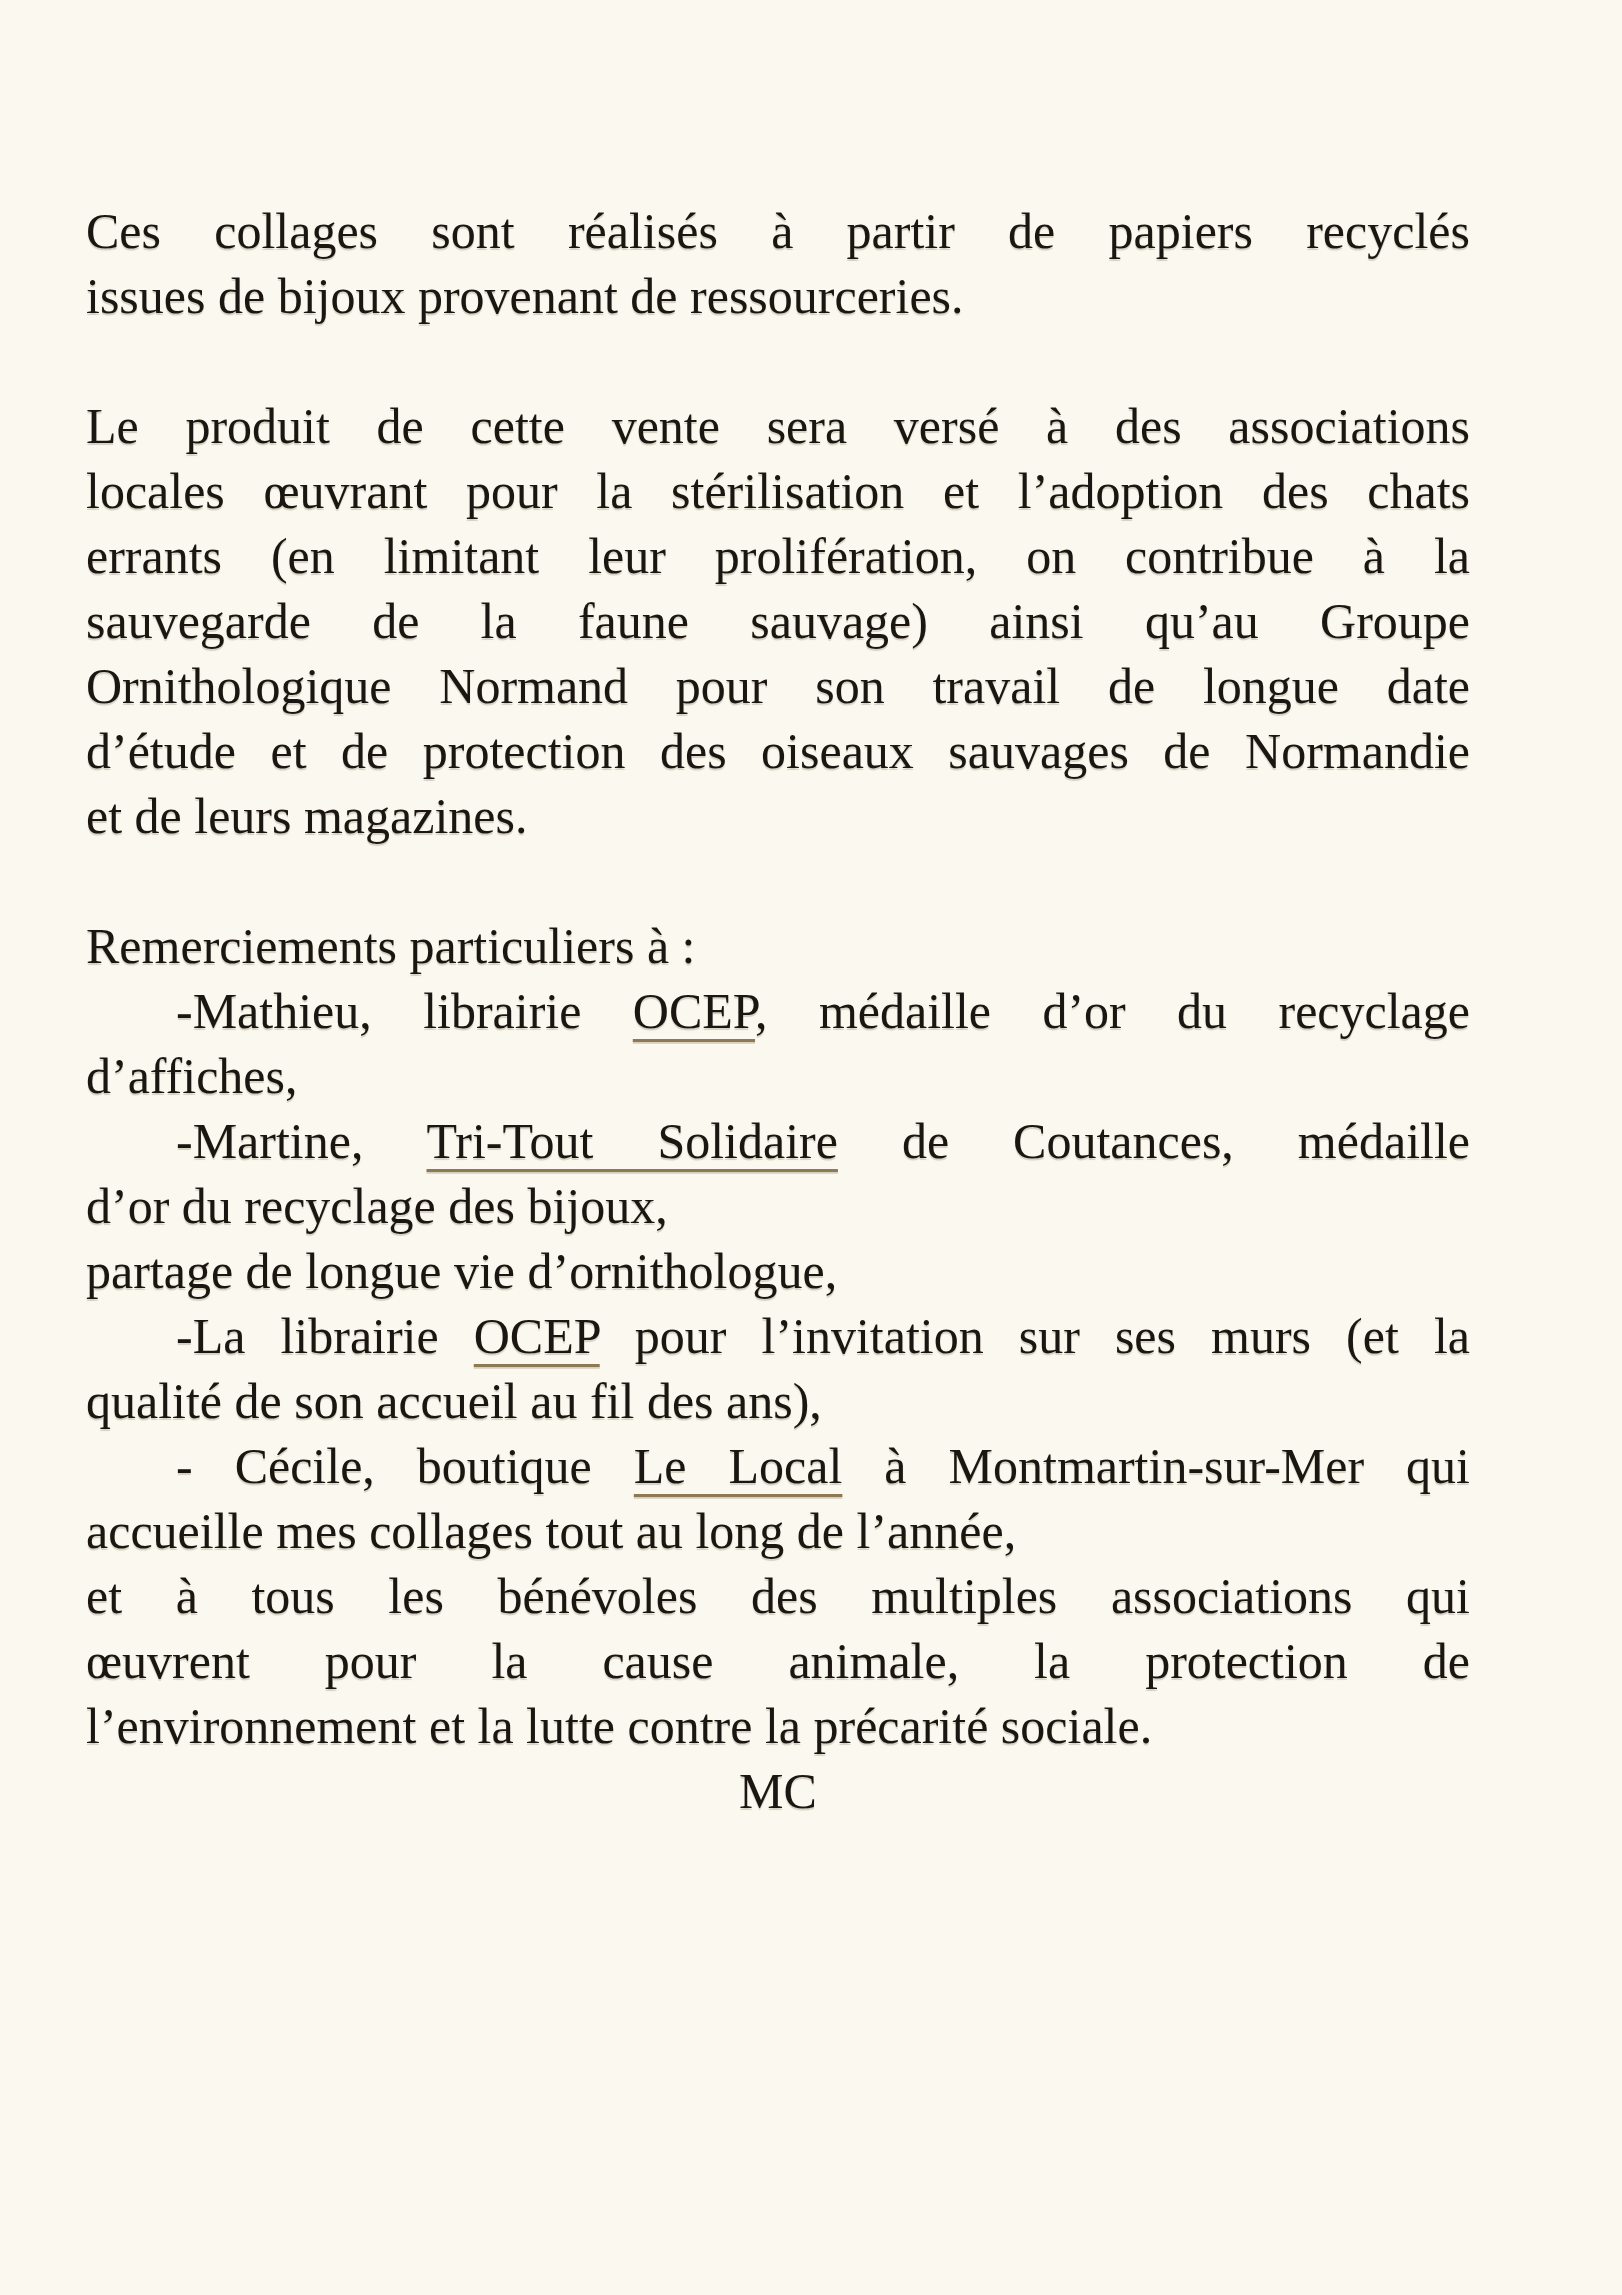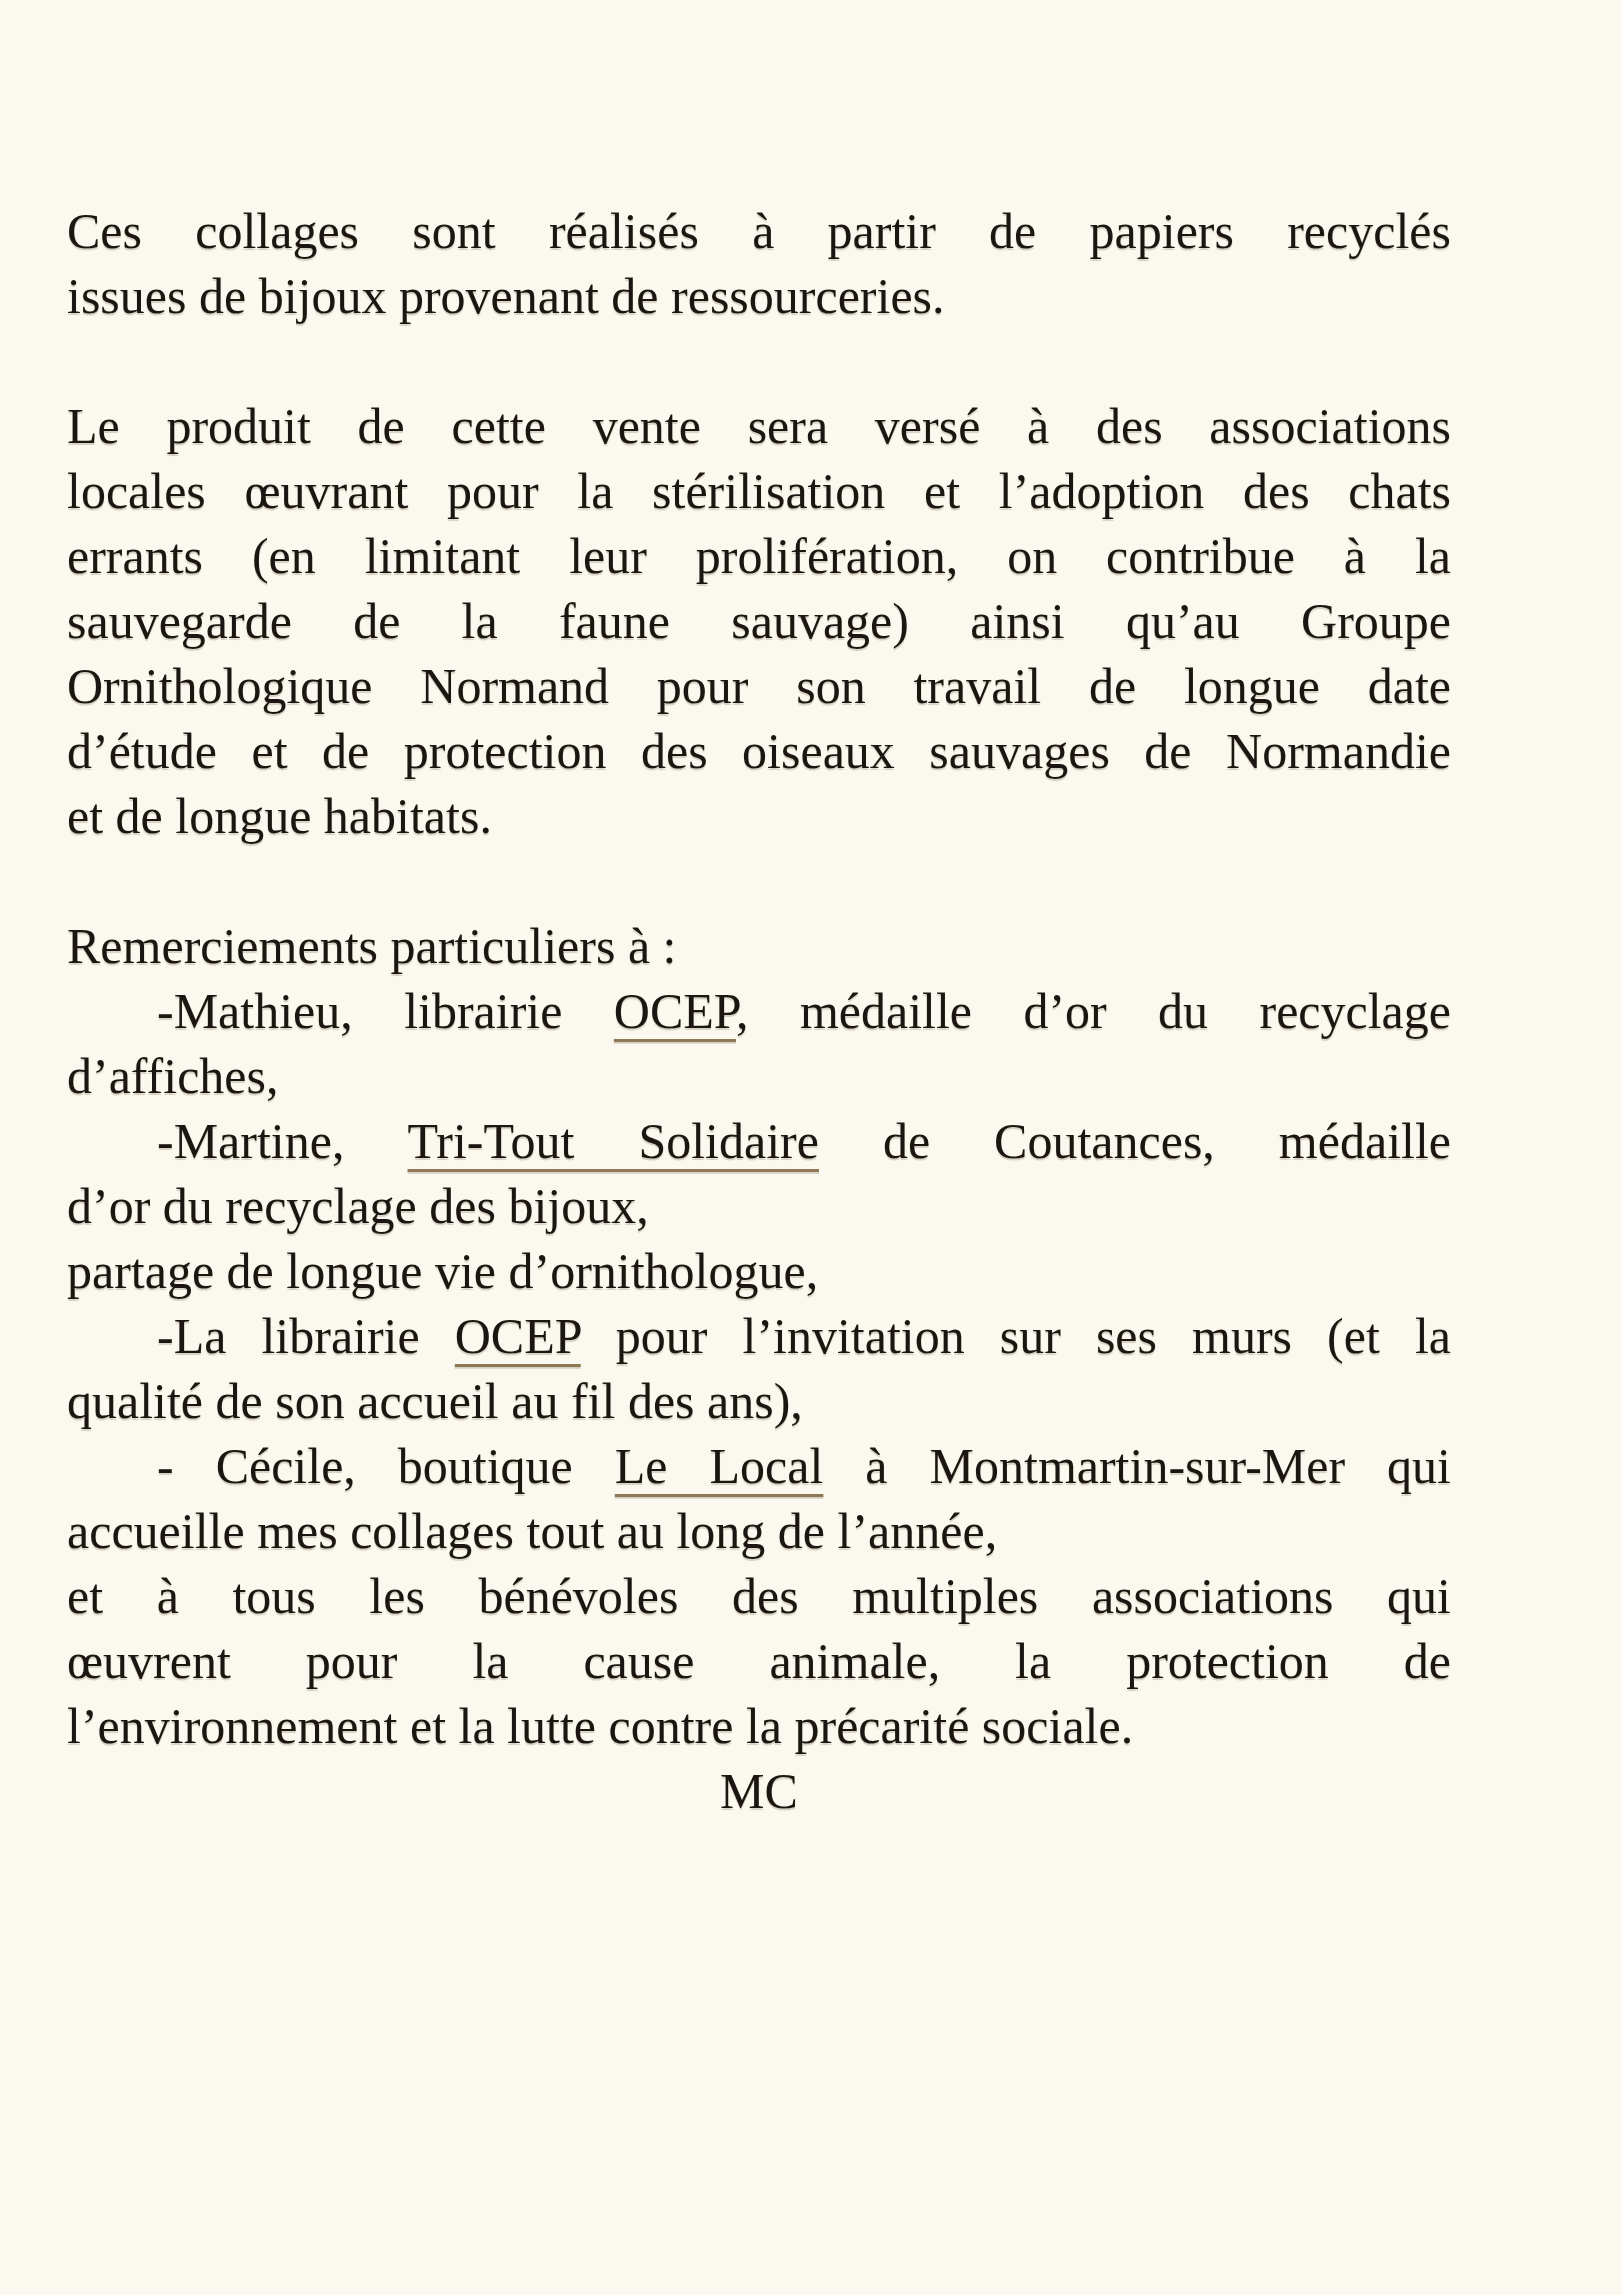--- a/index.html
+++ b/index.html
@@ -11,21 +11,21 @@
     height: 2295px;
     background: #fbf9ef;
     overflow: hidden;
     font-family: "Liberation Serif", "DejaVu Serif", serif;
     color: #1b1611;
   }
   .page {
     box-sizing: border-box;
     width: 1426px;
     height: 2295px;
-    padding: 199px 119px 0 67px;
+    padding: 199px 119px 0 86px;
   }
   .ln {
     width: 1384px;
     height: 65px;
     line-height: 65px;
     font-size: 50px;
     text-align: left;
     white-space: normal;
     text-shadow: 0 1.8px 0.9px rgba(80, 64, 38, 0.22);
   }
@@ -65,21 +65,21 @@
 
   <div class="spacer"></div>
 
   <div>
     <div class="ln j">Le produit de cette vente sera versé à des associations</div>
     <div class="ln j">locales œuvrant pour la stérilisation et l’adoption des chats</div>
     <div class="ln j">errants (en limitant leur prolifération, on contribue à la</div>
     <div class="ln j">sauvegarde de la faune sauvage) ainsi qu’au Groupe</div>
     <div class="ln j">Ornithologique Normand pour son travail de longue date</div>
     <div class="ln j">d’étude et de protection des oiseaux sauvages de Normandie</div>
-    <div class="ln">et de longue habitats.</div>
+    <div class="ln">et de leurs magazines.</div>
   </div>
 
   <div class="spacer"></div>
 
   <div>
     <div class="ln">Remerciements particuliers à :</div>
 
     <div class="ln j ind"><span>-Mathieu, librairie </span><span class="u">OCEP</span><span>, médaille d’or du recyclage</span></div>
     <div class="ln">d’affiches,</div>
 

